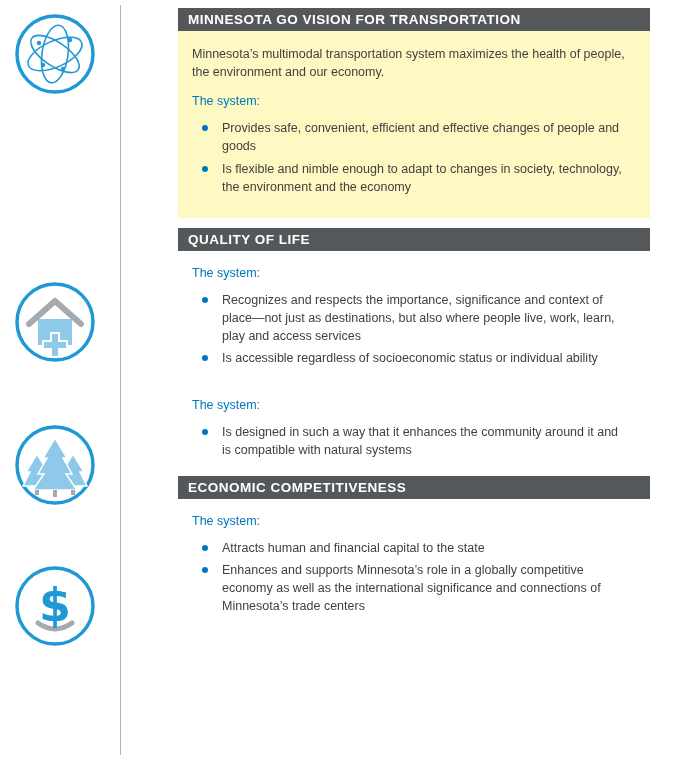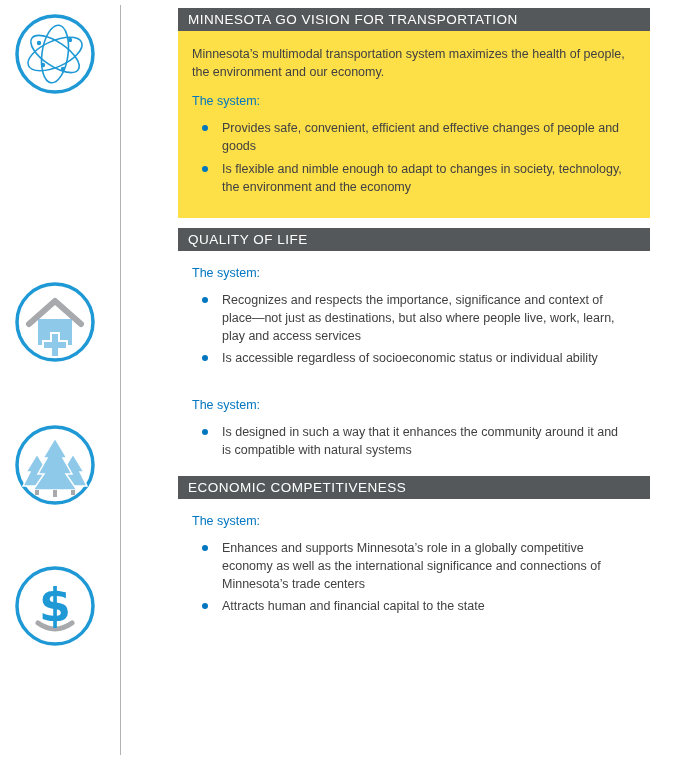--- a/index.html
+++ b/index.html
@@ -10,27 +10,27 @@
 
   .divider { position:absolute; left:120px; top:5px; bottom:8px; width:1px; background:#b3b3b3; }
 
   .icon-circle { position:absolute; left:14px; width:82px; height:82px; }
   .icon-circle svg { display:block; width:82px; height:82px; }
 
   .content { position:absolute; left:178px; top:8px; width:472px; }
 
   .section-header {
     background:#54585a; color:#ffffff;
-    font-size:13.5px; font-weight:normal; letter-spacing:0.5px;
+    font-size:13.5px; font-weight:bold; letter-spacing:0.5px;
     height:23px; line-height:23px; padding-left:10px;
     text-transform:uppercase;
   }
 
   .section-body { padding:2px 20px 12px 14px; }
-  .section-body.tinted { background:#fde047; padding-top:14px; padding-bottom:18px; }
+  .section-body.tinted { background:#fef9c3; padding-top:14px; padding-bottom:18px; }
 
   .gap { height:10px; }
 
   .intro { font-size:12.5px; line-height:1.45; color:#414042; margin-bottom:2px; }
   .lead  { font-size:12.5px; color:#0076bf; margin:13px 0 11px 0; }
 
   ul.bullets { list-style:none; }
   ul.bullets li {
     position:relative; padding-left:30px;
     font-size:12.5px; line-height:1.45; color:#414042;
@@ -140,20 +140,20 @@
       </div>
     </div>
 
     <div class="section">
       <div class="section-header">
         <span>ECONOMIC COMPETITIVENESS</span>
       </div>
       <div class="section-body">
         <p class="lead">The system:</p>
         <ul class="bullets">
+          <li>Attracts human and financial capital to the state</li>
           <li>Enhances and supports Minnesota’s role in a globally competitive economy as well as the international significance and connections of Minnesota’s trade centers</li>
-          <li>Attracts human and financial capital to the state</li>
         </ul>
       </div>
     </div>
 
   </div>
 </div>
 
 </body></html>

